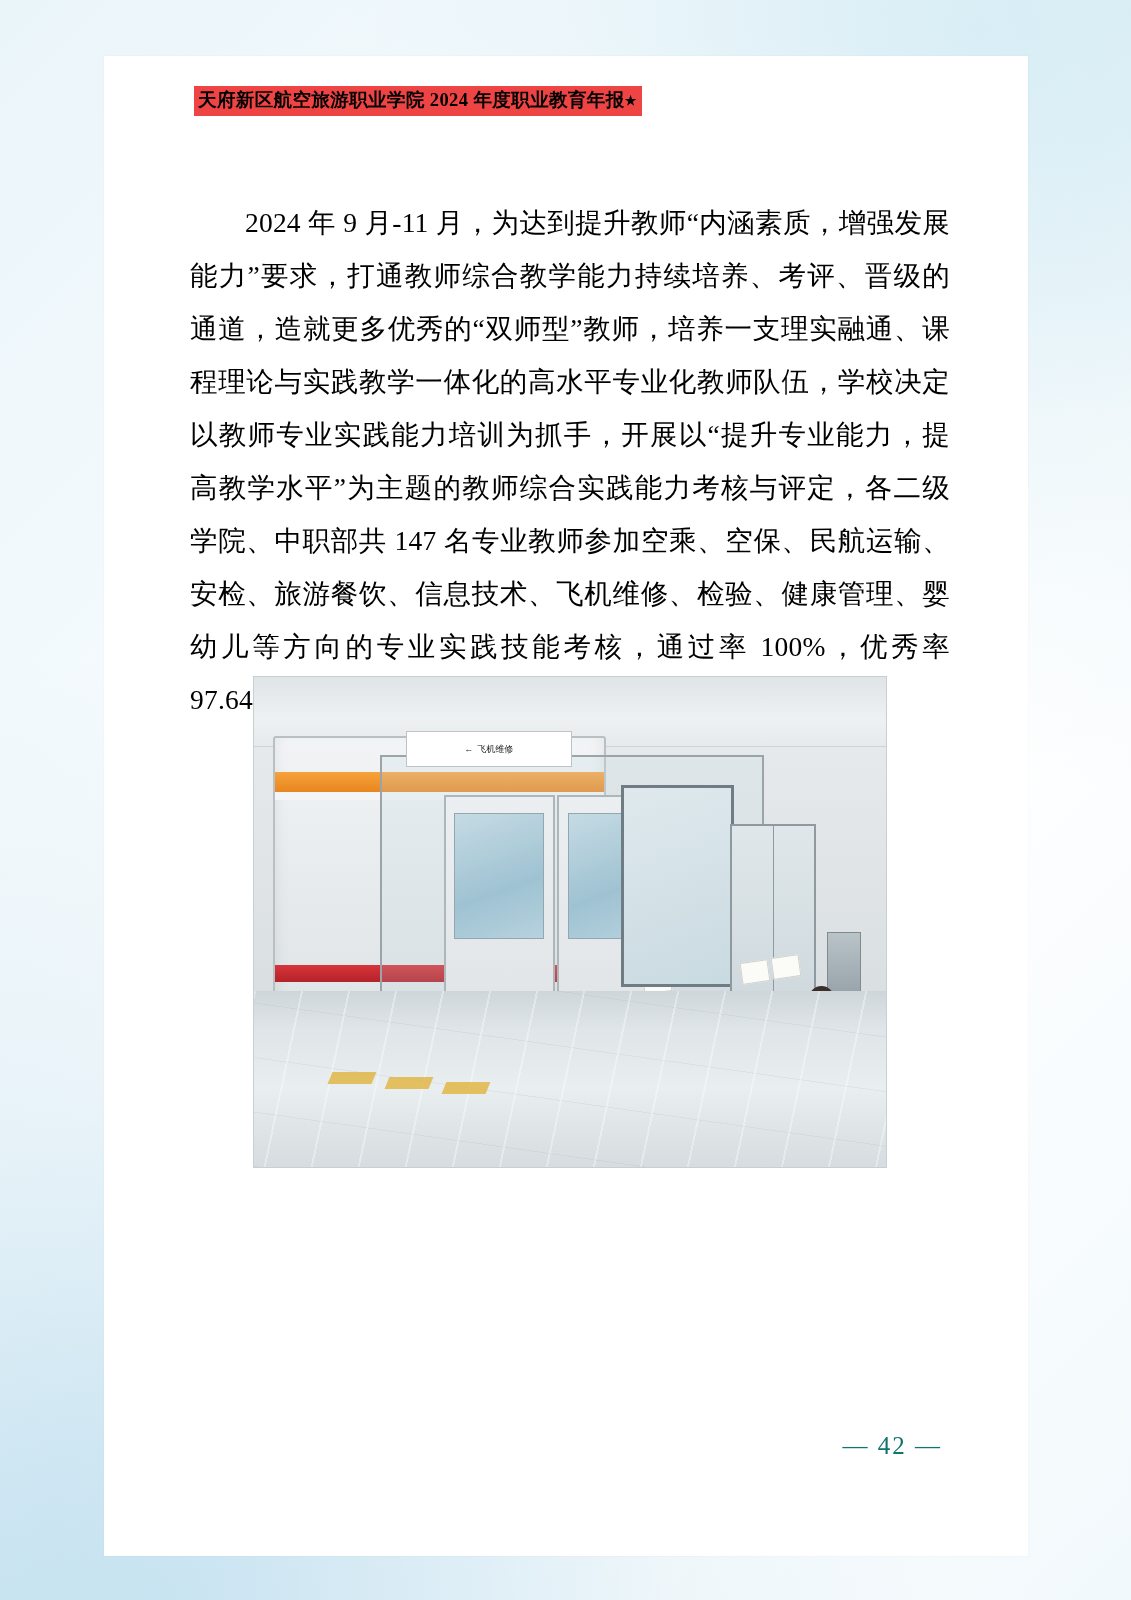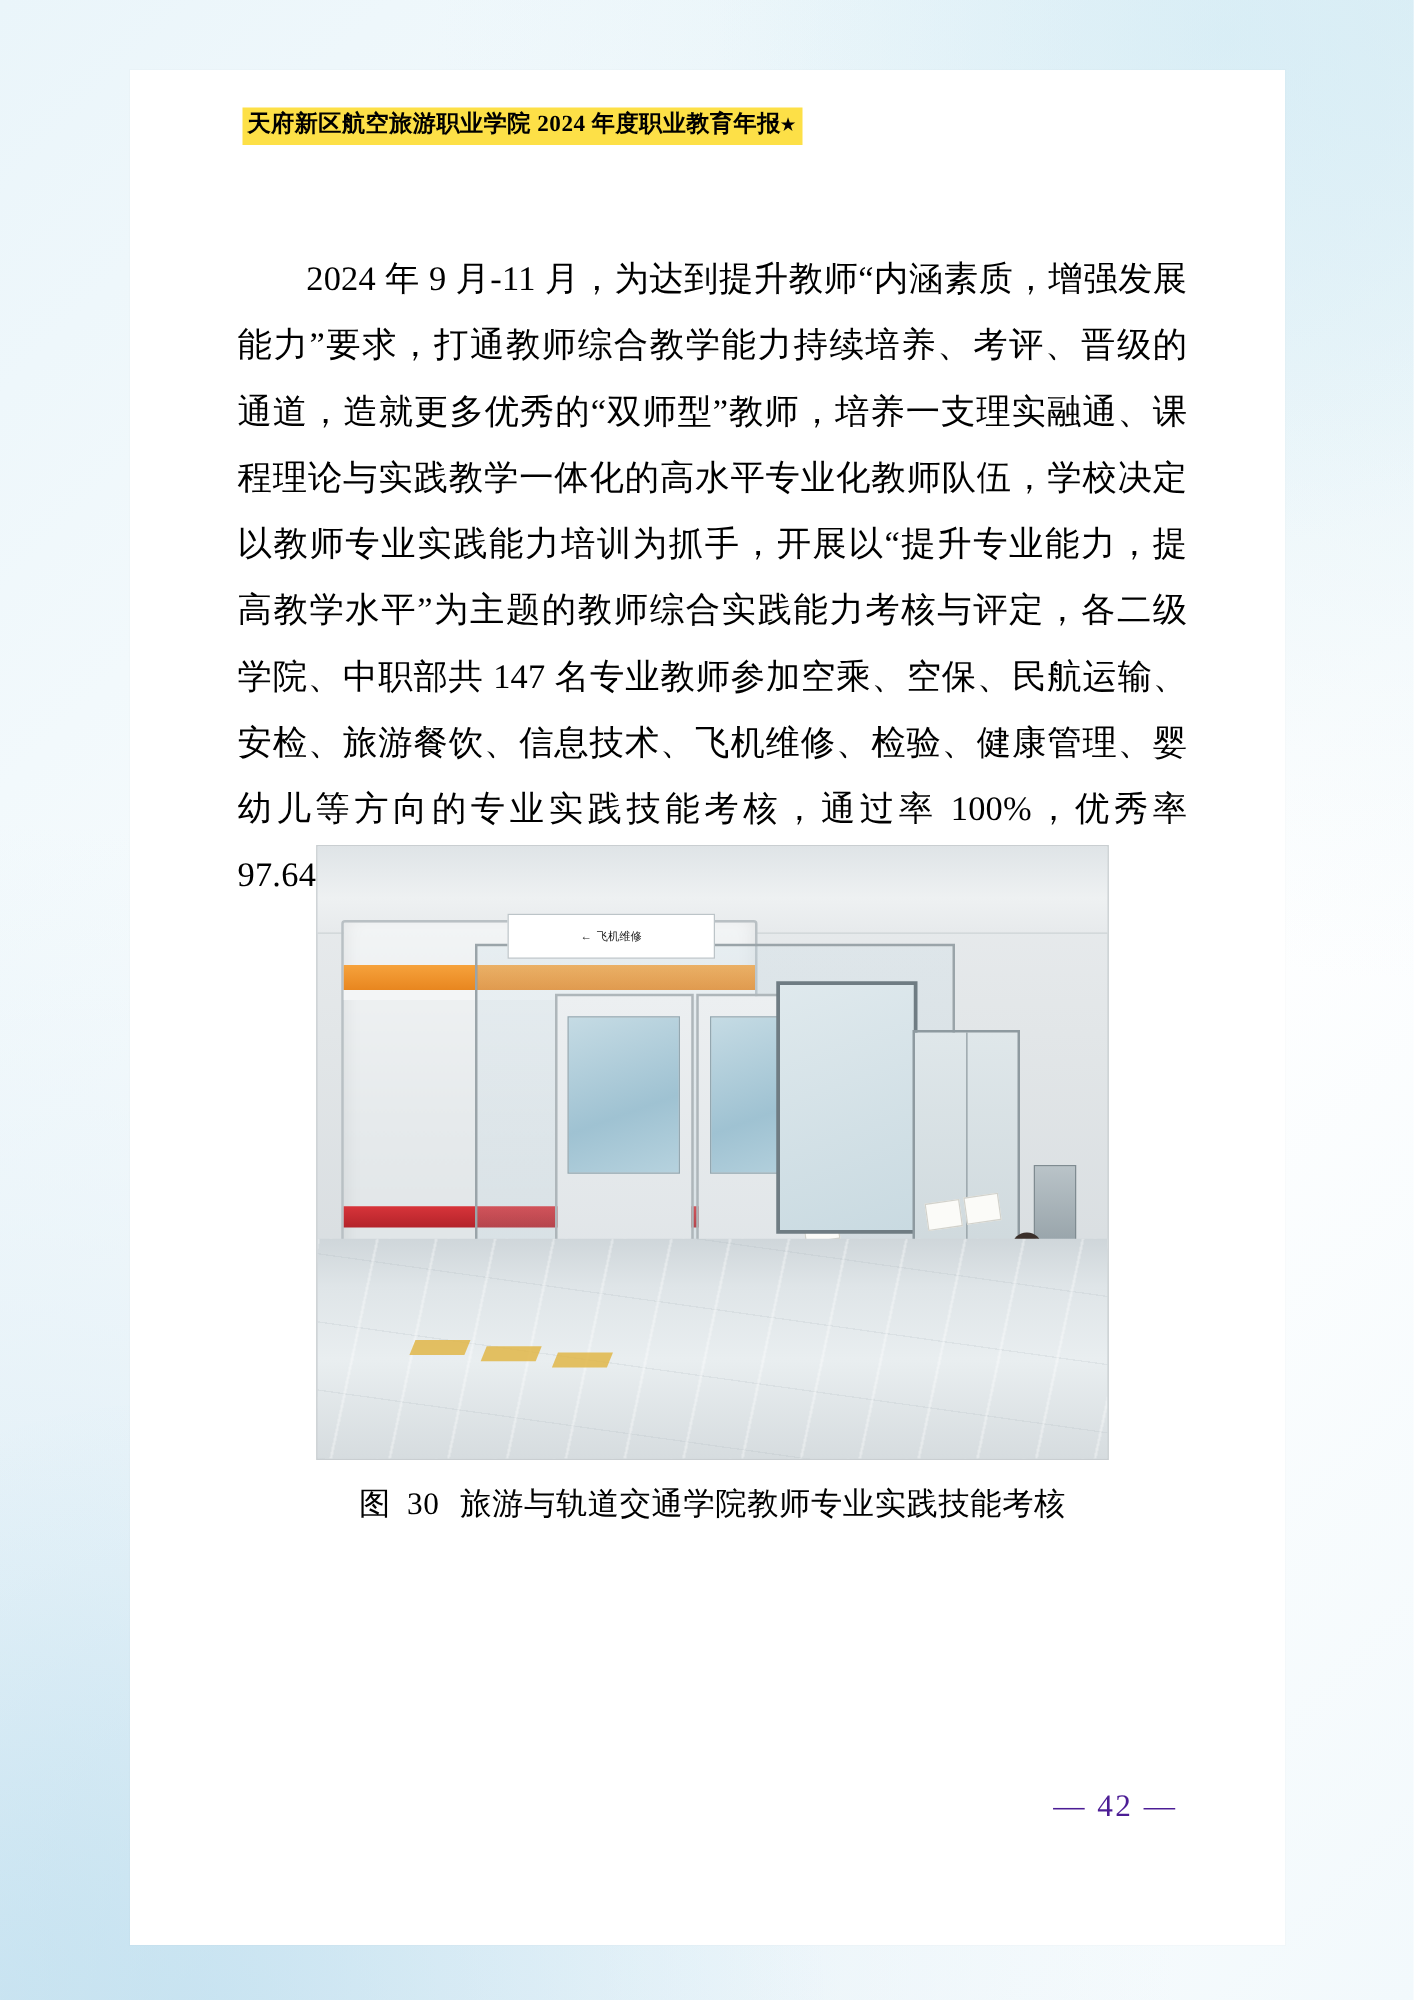--- a/index.html
+++ b/index.html
@@ -59,21 +59,21 @@
   
   .header-wrap {
     position: absolute;
     left: 90px;
     top: 30px;
     width: 760px;
     height: 34px;
   }
   .header-highlight {
     display: inline-block;
-    background: #fde047;
+    background: #ef4444;
     color: #000000;
     font-family: "Liberation Serif", serif;
     font-weight: bold;
     font-size: 18.5px;
     letter-spacing: 0.4px;
     padding: 3px 5px 4px 4px;
     line-height: 1.25;
     white-space: nowrap;
   }
   .header-mark {
@@ -239,21 +239,21 @@
   .figure-caption .cap-num { margin: 0 10px 0 6px; }
 
   
   .page-number {
     position: absolute;
     left: 0; right: 86px;
     bottom: 96px;
     text-align: right;
     font-family: "Liberation Serif", serif;
     font-size: 25px;
-    color: #4c1d95;
+    color: #0f766e;
     letter-spacing: 2px;
   }
 </style>
 </head>
 <body>
 
 <div id="page-bg"></div>
 
 <div id="sheet">
 
@@ -335,23 +335,18 @@
         <div class="body"></div>
         <div class="legs"></div>
       </div>
 
       <div class="ph-floor"></div>
       <div class="ph-arrow" style="left:12%; bottom:17%; width:7%; height:2.4%;"></div>
       <div class="ph-arrow" style="left:21%; bottom:16%; width:7%; height:2.4%;"></div>
       <div class="ph-arrow" style="left:30%; bottom:15%; width:7%; height:2.4%;"></div>
     </div>
 
-    <div class="figure-caption">
-      <span>图</span>
-      <span class="cap-num">30</span>
-      <span>旅游与轨道交通学院教师专业实践技能考核</span>
-    </div>
 
   </div>
 
   <div class="page-number">— 42 —</div>
 
 </div>
 
 </body></html>

